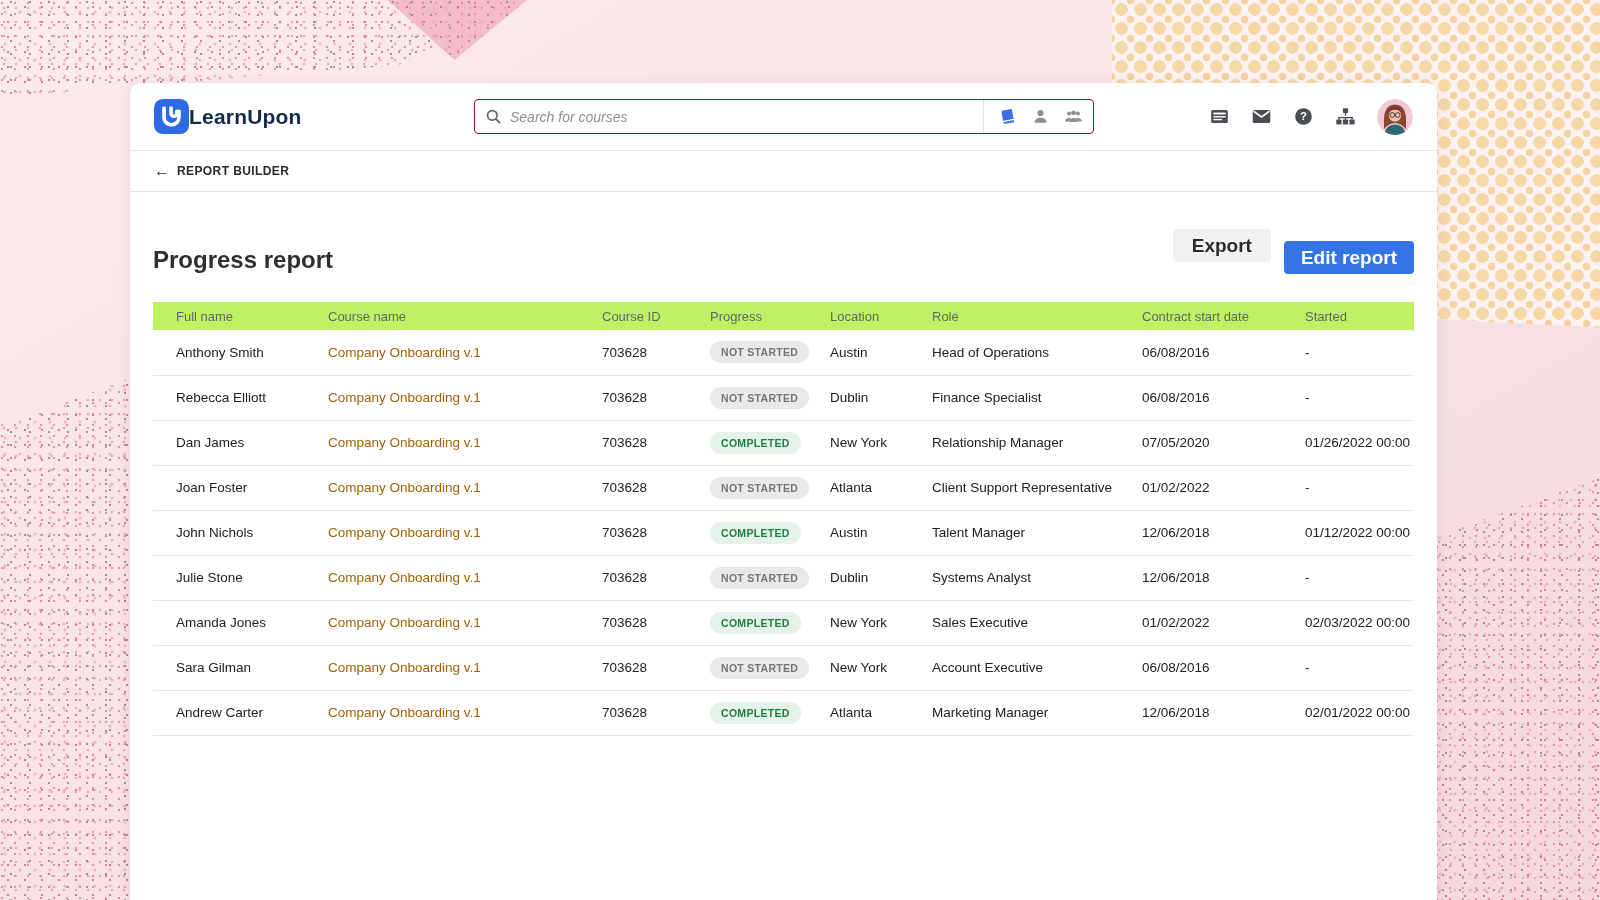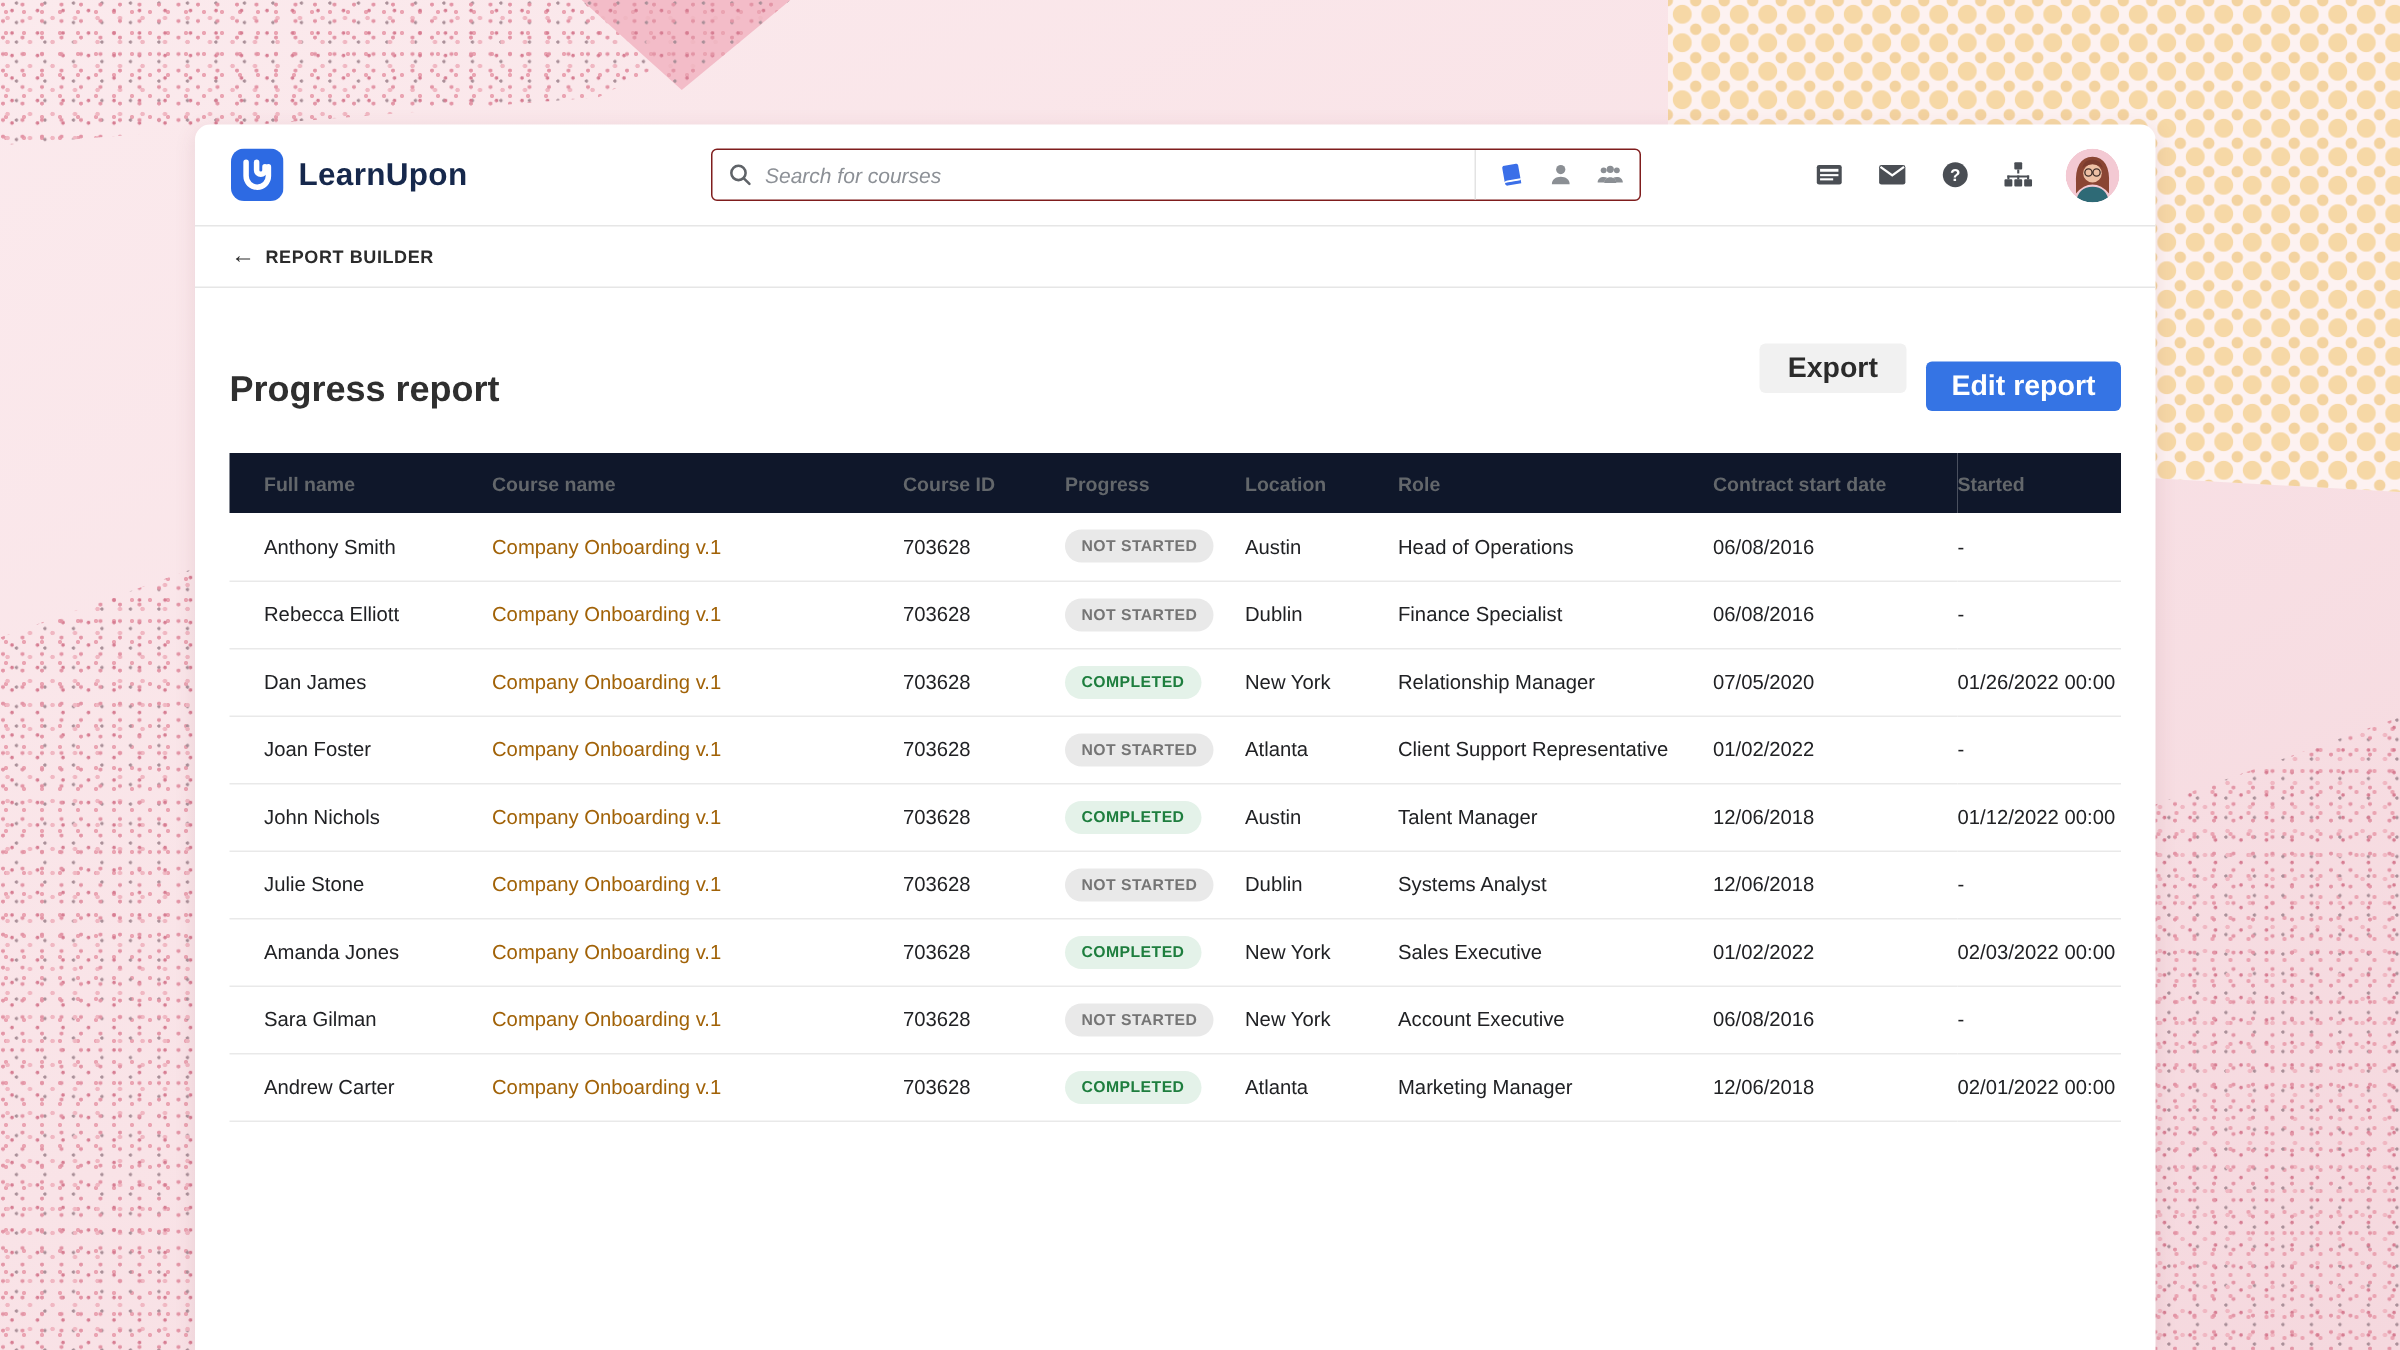--- a/index.html
+++ b/index.html
@@ -37,21 +37,21 @@
     clip-path:polygon(0 0,100% 0,100% 100%,64% 97%,30% 100%,0 94%); }
 
   
   .card { position:absolute; left:130px; top:83px; width:1307px; height:817px;
     background:#fff; border-radius:10px 10px 0 0;
     box-shadow:0 3px 14px rgba(120,60,70,.12); }
 
   
   .topbar { position:relative; height:67px; display:flex; align-items:center;
     padding:0 24px; }
-  .logo { display:flex; align-items:center; gap:10px; cursor:pointer; }
+  .logo { display:flex; align-items:center; cursor:pointer; }
   .logo-mark { width:35px; height:35px; display:block; }
   .logo-text { font-size:21px; font-weight:bold; color:#16284c; letter-spacing:.2px; }
 
   .searchbar { position:absolute; left:344px; top:16px; width:620px; height:35px;
     border:1px solid #7f1d1d; border-radius:4px; background:#fff;
     display:flex; align-items:center; padding:0 10px; }
   .searchbar .mag { width:17px; height:17px; flex:0 0 auto; margin-right:8px; }
   .searchbar input { flex:1; border:none; outline:none; font-size:14px;
     font-style:italic; color:#444; font-family:"Liberation Sans",sans-serif; }
   .searchbar input::placeholder { color:#8c9096; font-style:italic; }
@@ -79,21 +79,21 @@
   .btn { height:33px; border:none; border-radius:4px; font-size:19px;
     font-family:"Liberation Sans",sans-serif; cursor:pointer; }
   .btn-export { background:#f1f1f1; color:#2b2b2b; padding:0 19px; font-weight:600; }
   .btn-edit { background:#3574e4; color:#fff; padding:0 17px; font-weight:bold;margin-top:12px; }
 
   
   table { width:100%; border-collapse:collapse; table-layout:fixed; }
   col.c-name{width:175px} col.c-course{width:274px} col.c-id{width:108px}
   col.c-prog{width:120px} col.c-loc{width:102px} col.c-role{width:210px}
   col.c-contract{width:163px} col.c-started{width:109px}
-  thead th { background:#0f172a; height:40px; font-size:13px; font-weight:bold;
+  thead th { background:#bef264; height:28px; font-size:13px; font-weight:normal;
     color:#63676b; text-align:left; padding:0 0 0 0; }
   thead th:first-child { padding-left:23px; }
   tbody td { height:45px; border-bottom:1px solid #e9e9e9; font-size:13.5px;
     color:#202124; vertical-align:middle; }
   tbody td:first-child { padding-left:23px; }
   .course-link { color:#a16207; font-weight:normal; cursor:pointer; text-decoration:none; }
   .badge { display:inline-block; font-size:10.5px; font-weight:600;
     letter-spacing:.3px; padding:5px 11px; border-radius:11px; white-space:nowrap; }
   .badge-notstarted { background:#e9e9e9; color:#757575; }
   .badge-completed { background:#e4f2e9; color:#1e7e3e; }

